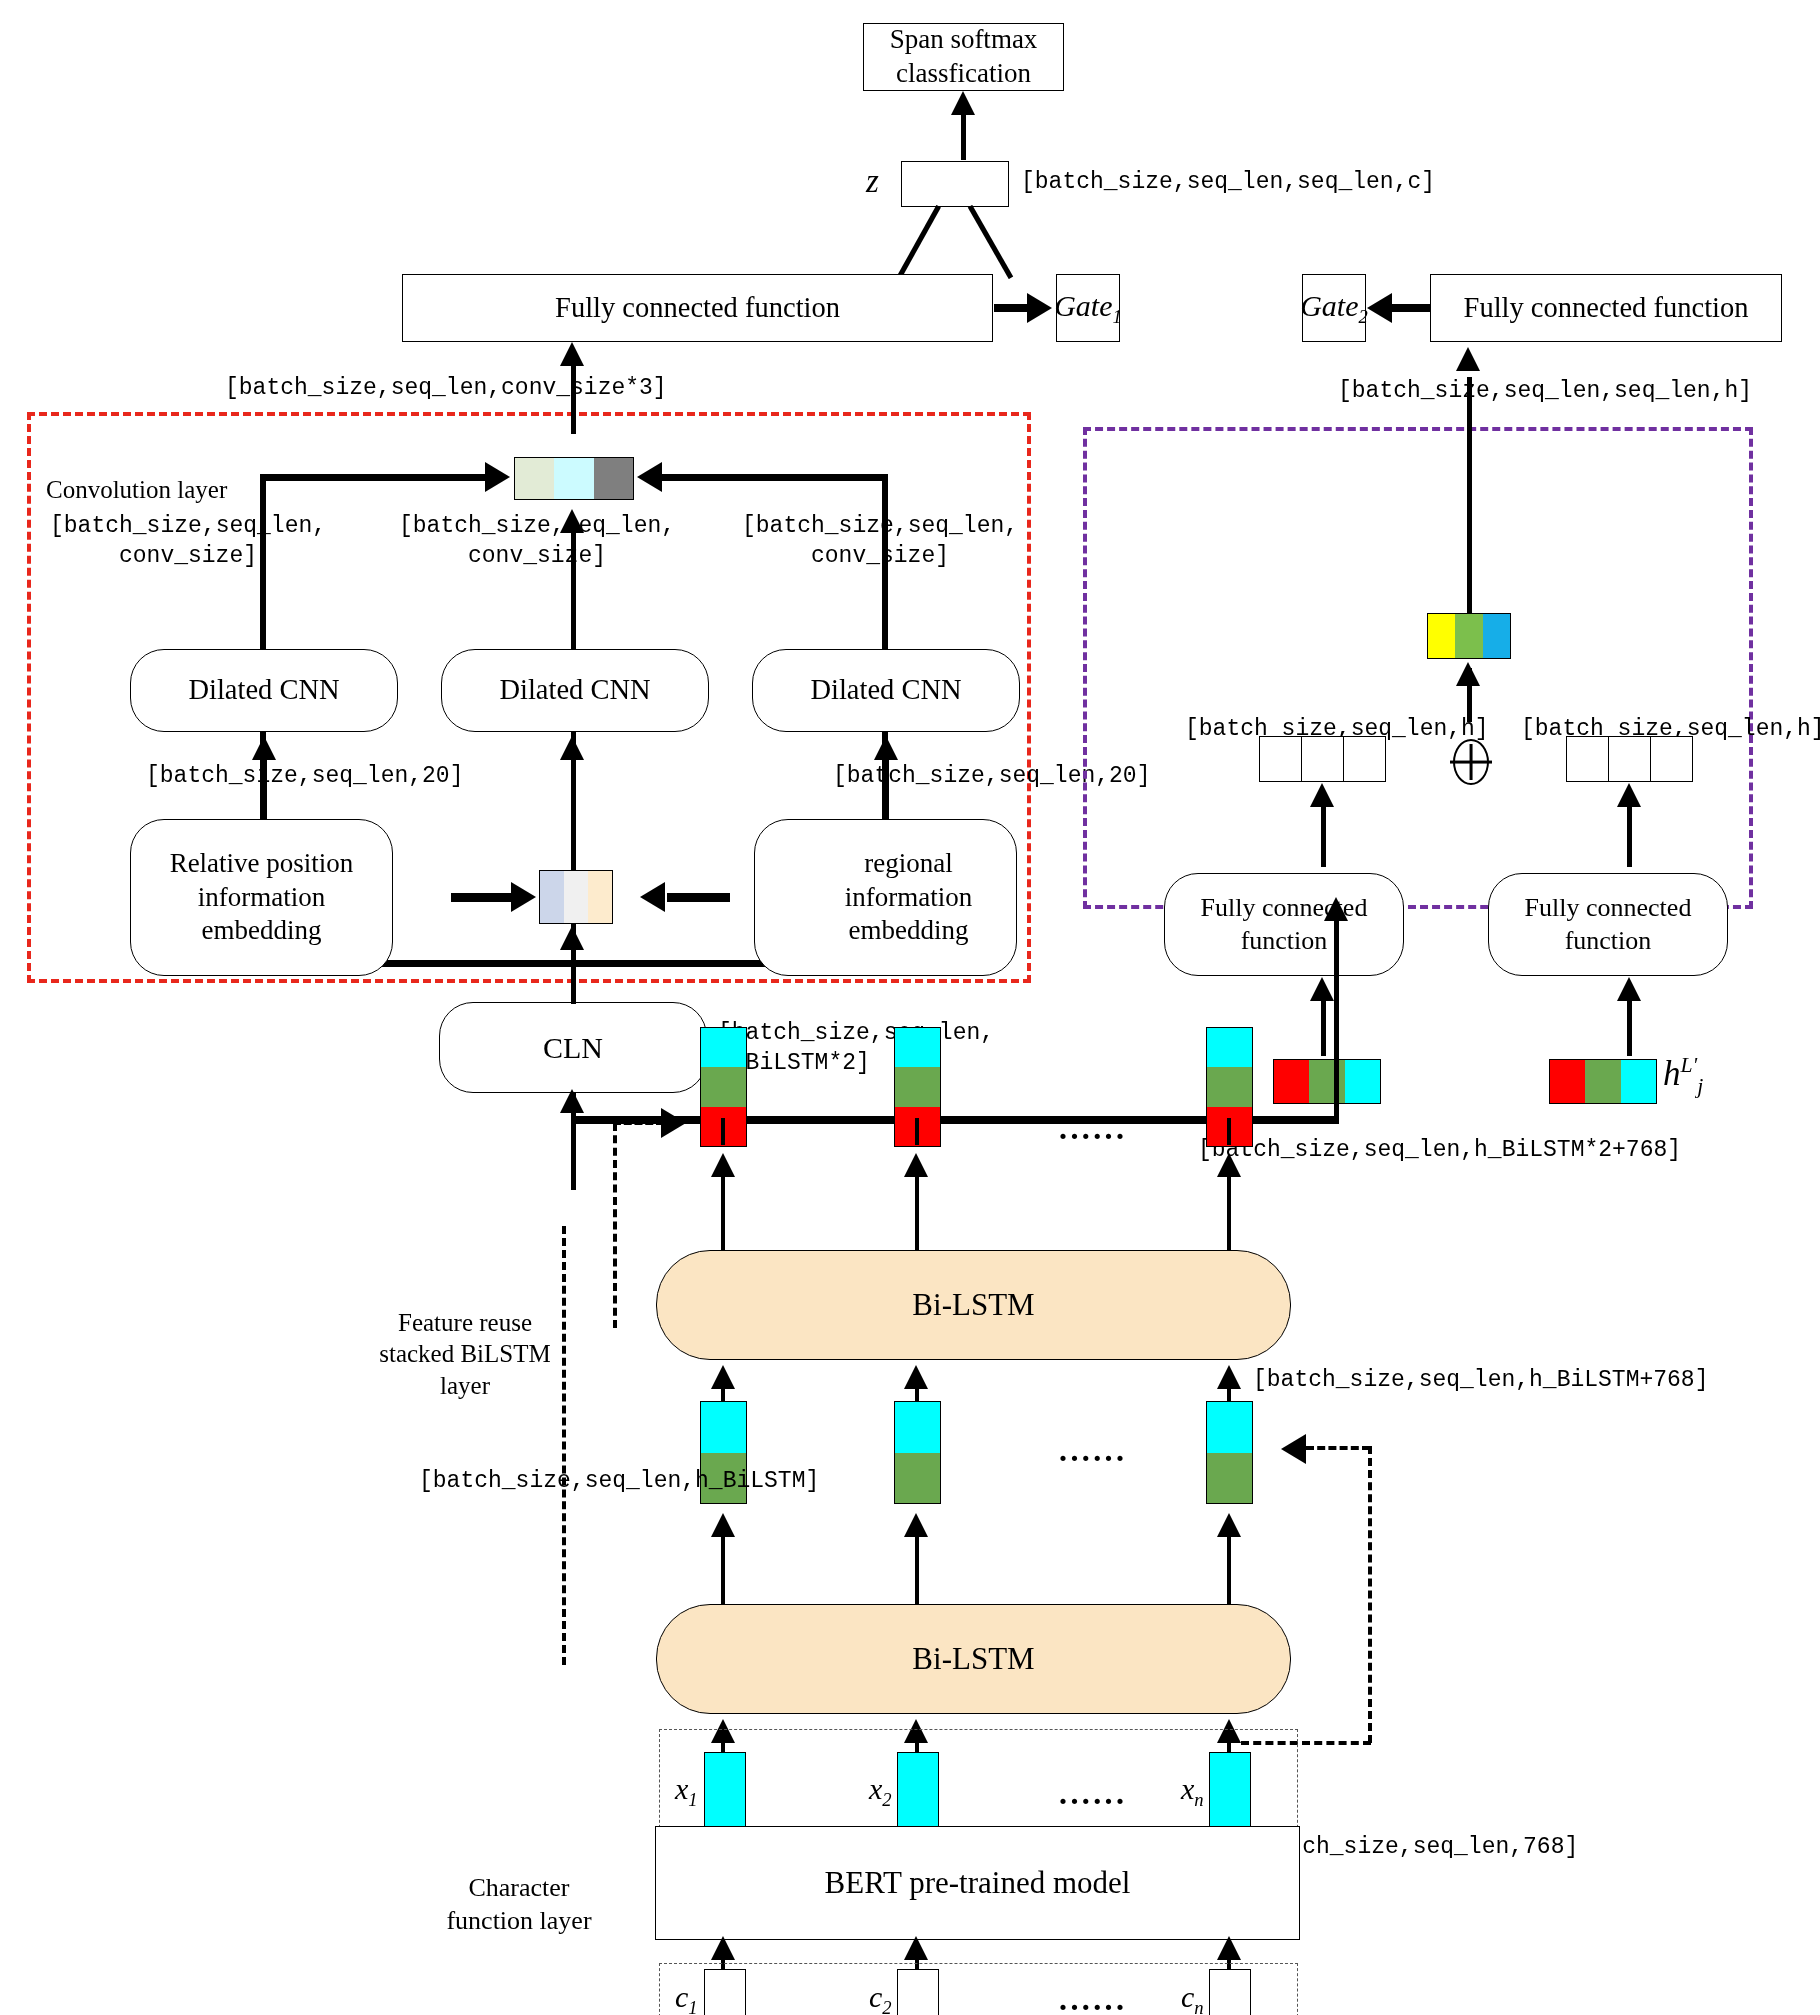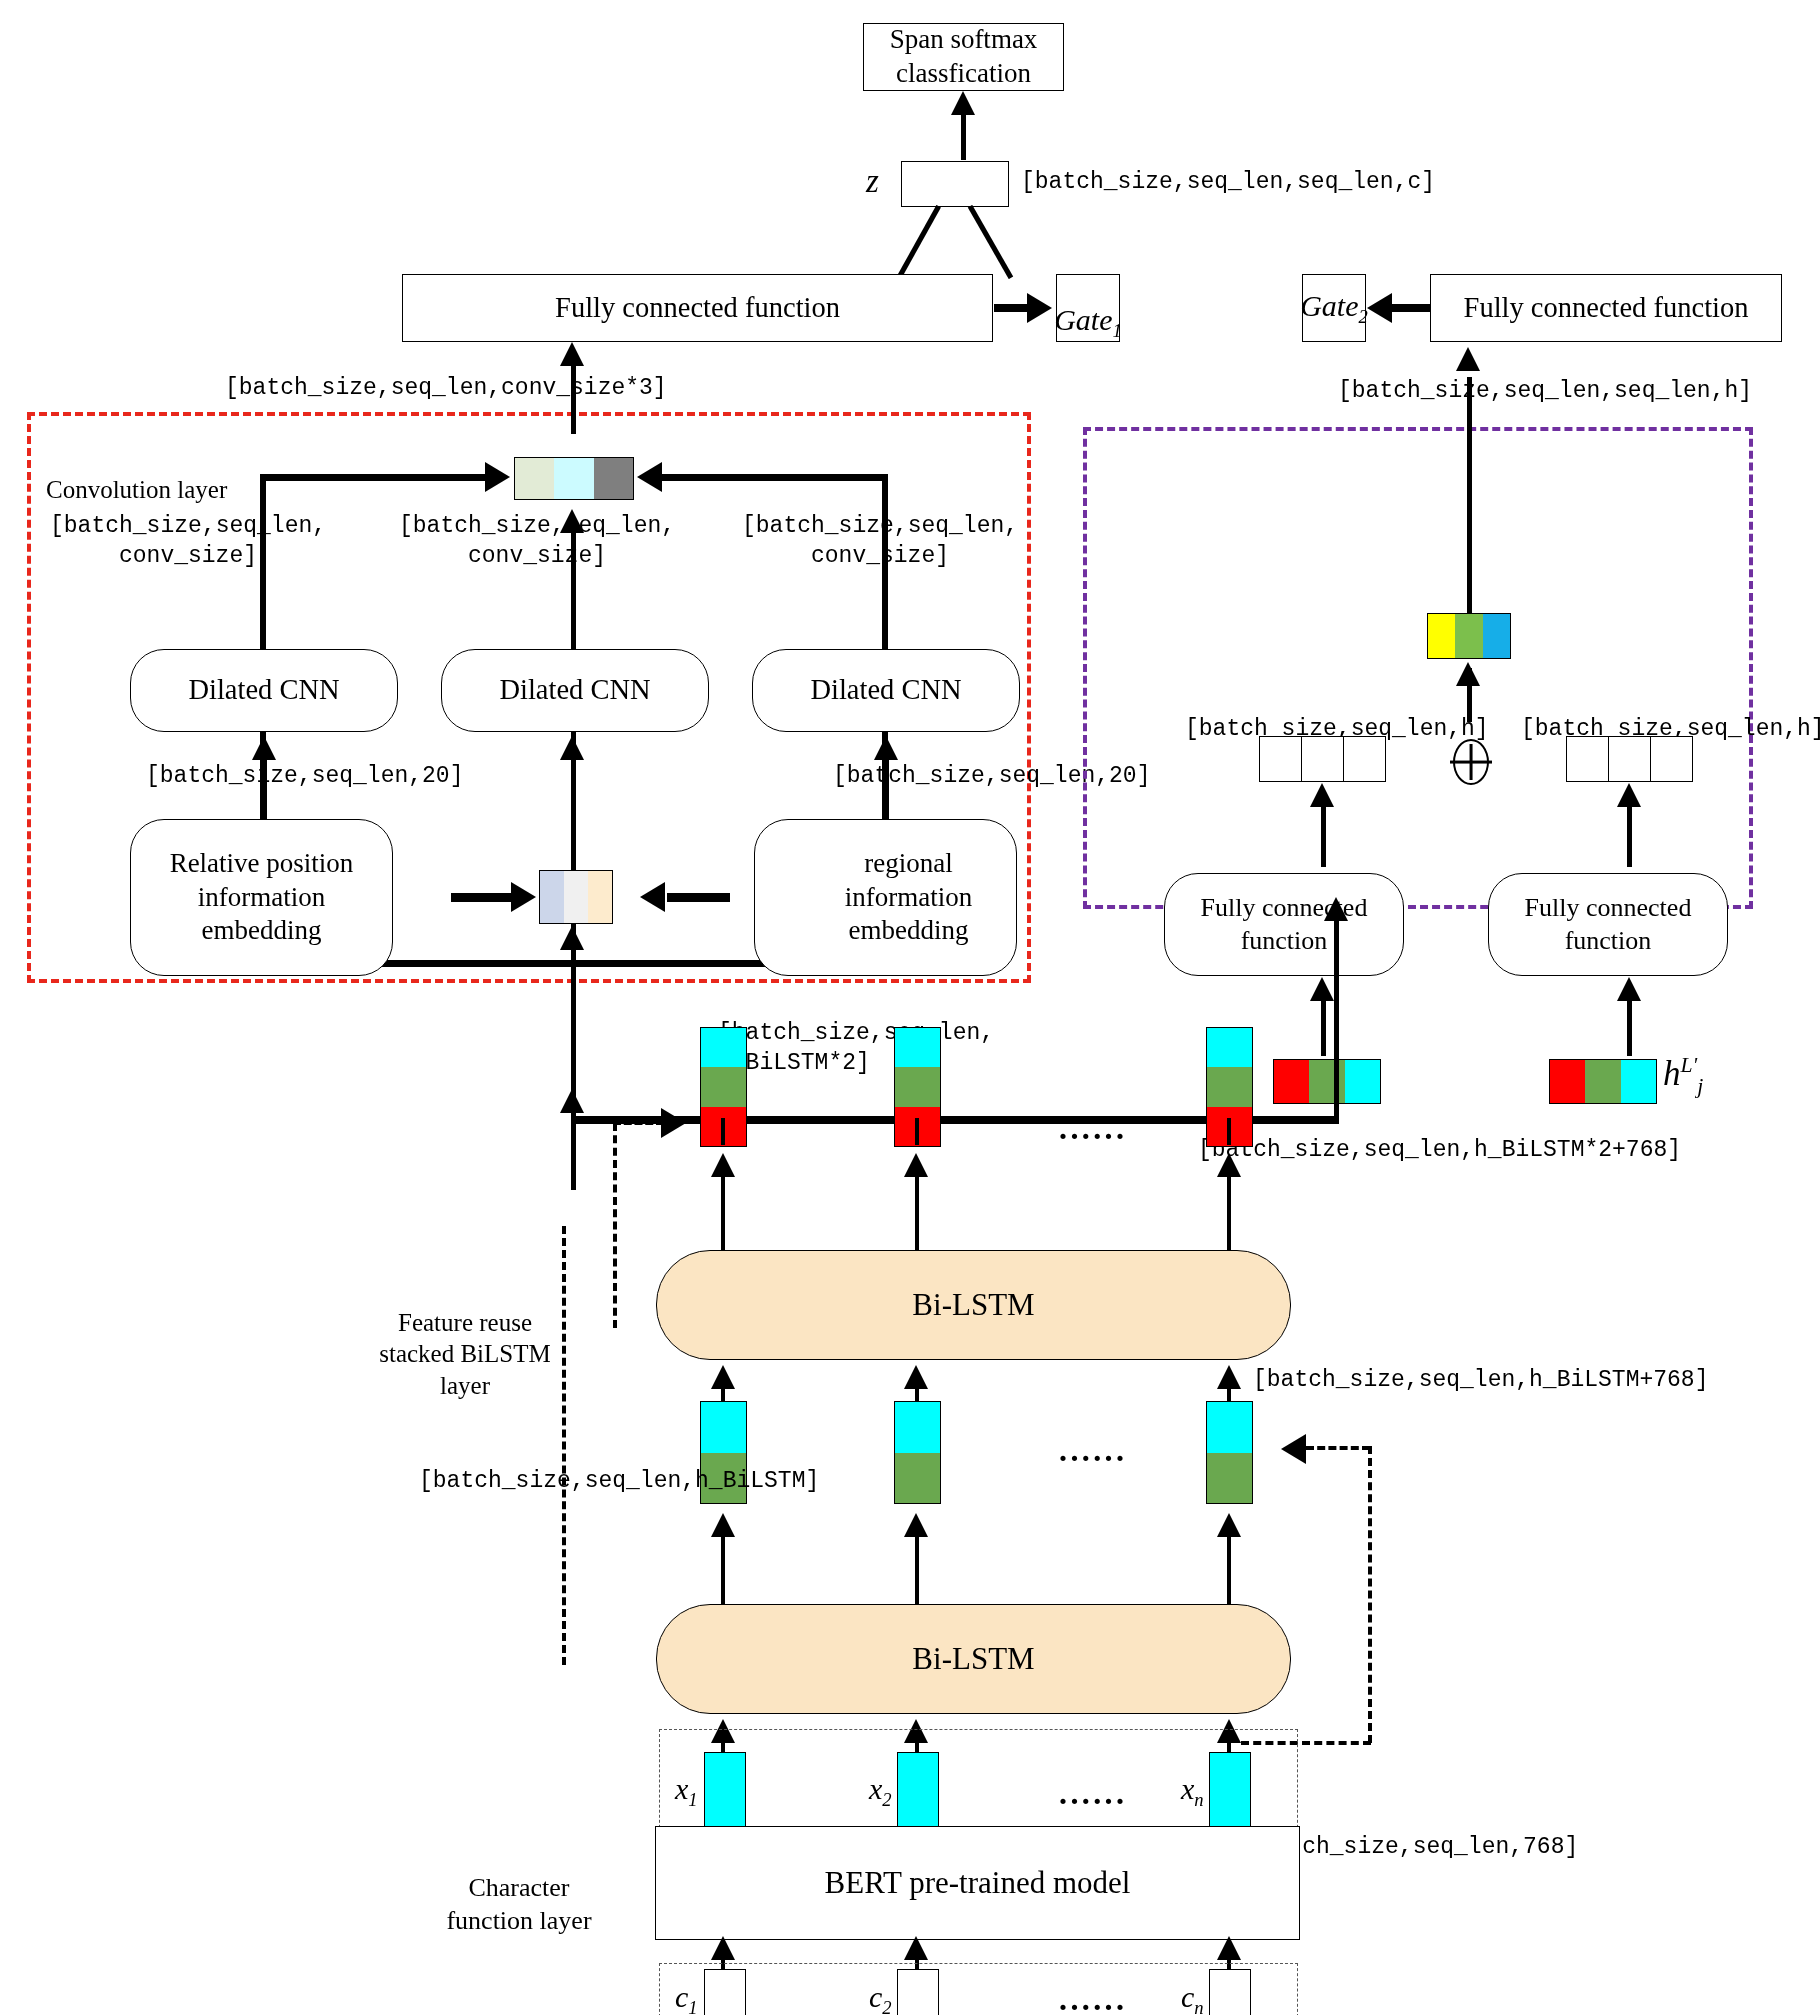--- a/index.html
+++ b/index.html
@@ -55,21 +55,21 @@
     <line x1="300" y1="2" x2="372" y2="128" stroke="#000" stroke-width="9"></line>
   </svg>
 
   <div class="abs box" style="left:402px;top:274px;width:591px;height:68px;font-size:28.5px;">
     <span>Fully connected function</span>
   </div>
 
   <div class="abs hline" style="left:994px;top:304px;width:35px;height:8px;"></div>
   <div class="abs arrowhead ah-right" style="left:1027px;top:293px;"></div>
 
-  <div class="abs box" style="left:1056px;top:274px;width:64px;height:68px;align-items:flex-end;">
+  <div class="abs box" style="left:1056px;top:274px;width:64px;height:68px;">
     <span class="ital" style="font-size:30px;"><span>Gate</span><span class="sub">1</span></span>
   </div>
 
   <div class="abs box" style="left:1302px;top:274px;width:64px;height:68px;">
     <span class="ital" style="font-size:30px;"><span>Gate</span><span class="sub">2</span></span>
   </div>
 
   <div class="abs box" style="left:1430px;top:274px;width:352px;height:68px;font-size:28.5px;">
     <span>Fully connected function</span>
   </div>
@@ -145,20 +145,23 @@
     <div style="background:#ccd6ea;"></div>
     <div style="background:#f0f0f0;"></div>
     <div style="background:#fdebcd;"></div>
   </div>
 
   <div class="abs hline" style="left:451px;top:893px;width:63px;height:9px;"></div>
   <div class="abs arrowhead ah-right" style="left:511px;top:882px;"></div>
   <div class="abs hline" style="left:667px;top:893px;width:63px;height:9px;"></div>
   <div class="abs arrowhead ah-left" style="left:640px;top:882px;"></div>
 
+  <div class="abs rbox" style="left:439px;top:1002px;width:268px;height:91px;font-size:30px;">
+    <span>CLN</span>
+  </div>
   <div class="abs dimlbl" style="left: 718px; top: 1019px; white-space: pre;">[batch_size,seq_len,
 h_BiLSTM*2]</div>
 
   <div class="abs vline" style="left:571px;top:944px;width:4.6px;height:60px;"></div>
   <div class="abs arrowhead ah-up" style="left:560px;top:926px;"></div>
 
   <div class="abs vline" style="left:571px;top:1093px;width:4.6px;height:97px;"></div>
   <div class="abs arrowhead ah-up" style="left:560px;top:1089px;"></div>
 
   <div class="abs purplebox" style="left:1083px;top:427px;width:670px;height:482px;"></div>

